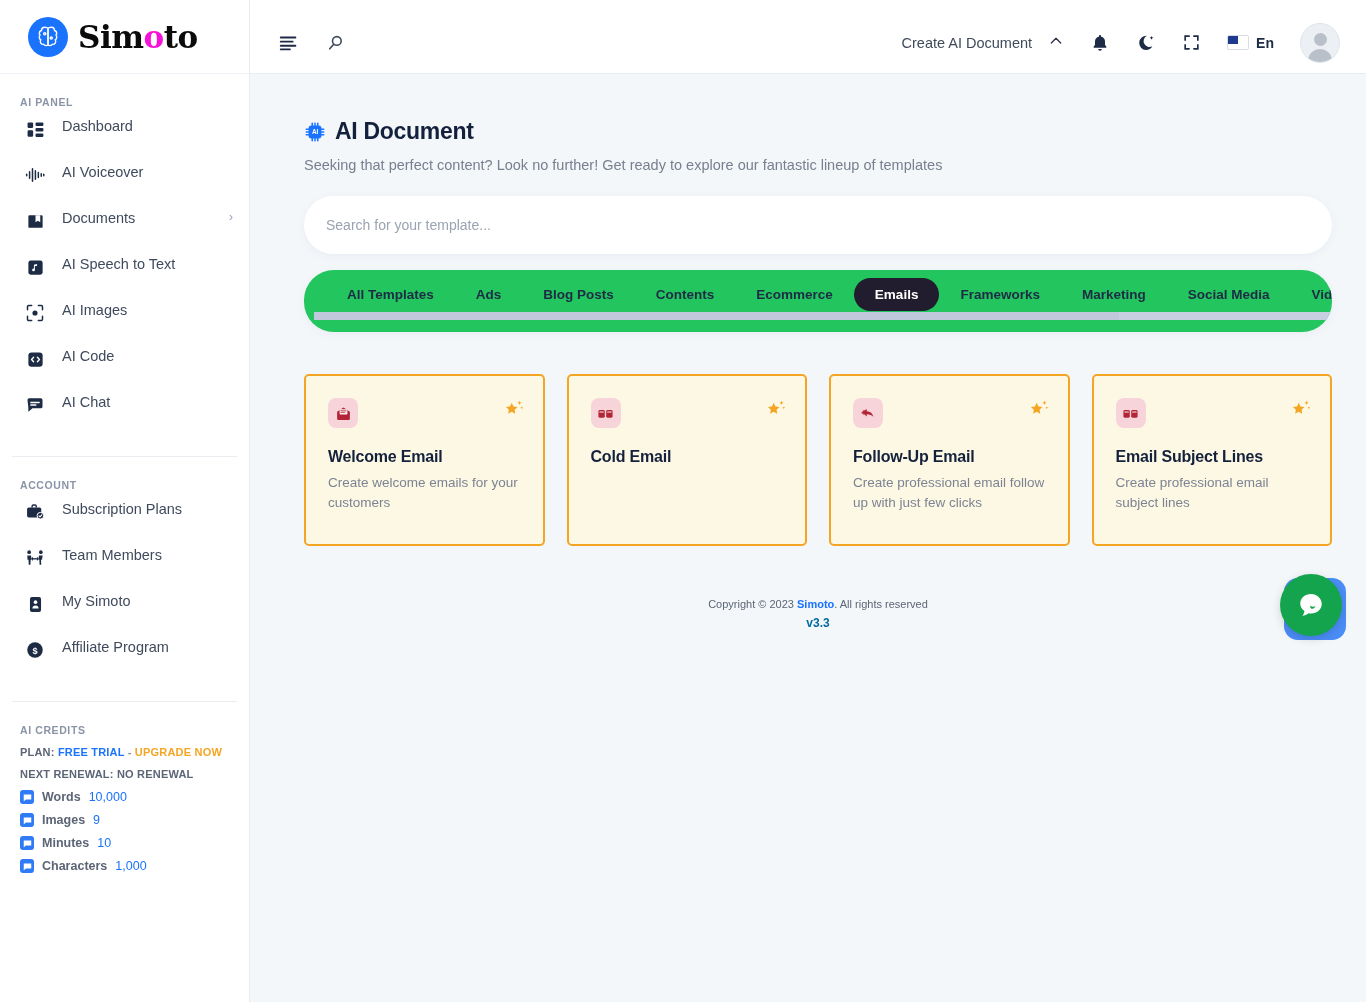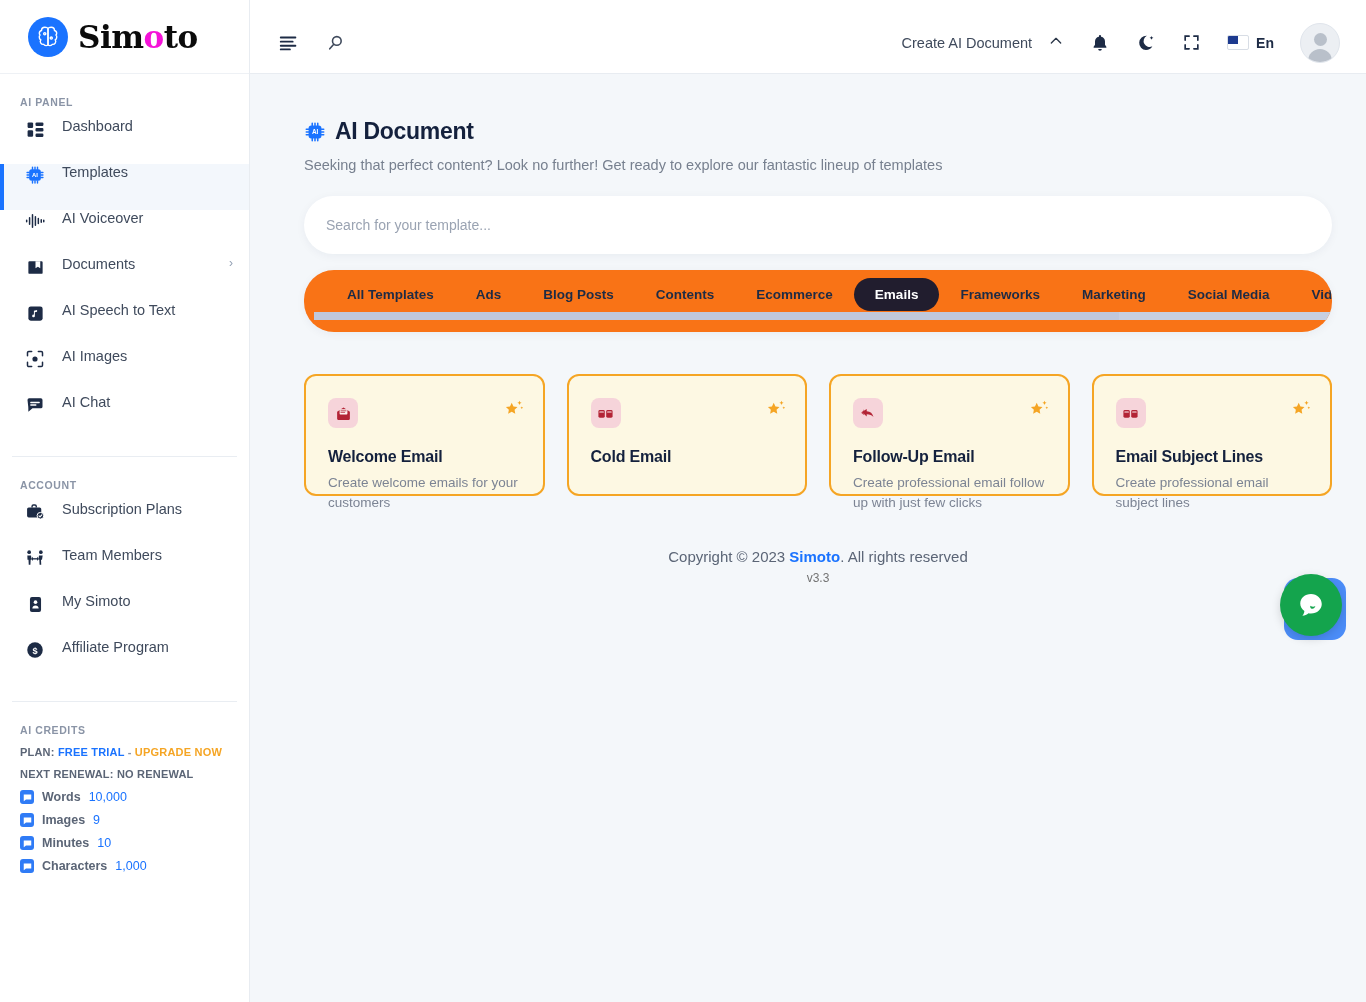--- a/index.html
+++ b/index.html
@@ -87,50 +87,50 @@
 
   .search-card {
     margin-top: 23px; height: 58px; background:#fff; border-radius:29px;
     box-shadow: 0 2px 10px rgba(25,45,80,.05);
     display:flex; align-items:center; padding: 0 22px;
   }
   .search-input { border:none; outline:none; width:100%; font-size:14px; color:#3f4a5c; font-family:"Liberation Sans",sans-serif; background:transparent;}
   .search-input::placeholder { color:#9aa3b2; }
 
   .tabs-card {
-    margin-top: 16px; background:#f97316; border-radius:30px; height: 62px;
+    margin-top: 16px; background:#22c55e; border-radius:30px; height: 62px;
     box-shadow: 0 2px 10px rgba(25,45,80,.05);
     position:relative; overflow:hidden; padding: 0 22px;
   }
   .tabs-row { display:flex; align-items:center; gap: 0px; height: 48px; }
   .tab {
     font-size:13.5px; font-weight:600; color:#1d2b45; padding: 9px 21px;
     border-radius: 18px; cursor:pointer; white-space:nowrap;
   }
   .tab.active { background:#211d2e; color:#ffffff; }
   .tab-scrollbar { position:absolute; left:10px; right:0; bottom:12px; height:8px; background:#c7cfe0; }
   .tab-scrollbar .thumb { position:absolute; left:0; top:0; height:8px; width:805px; background:#c0c8db; }
 
   .cards { display:flex; gap: 22px; margin-top: 42px; }
   .tcard {
-    width: 244px; height: 122px; background:#fdf8e3; border:2px solid #f5a524;
-    border-radius: 12px; padding: 22px 22px; position:relative; cursor:pointer;
+    width: 244px; height: 172px; background:#fdf8e3; border:2px solid #f5a524;
+    border-radius: 5px; padding: 22px 22px; position:relative; cursor:pointer;
   }
   .tcard-ico {
     width:30px;height:30px;border-radius:8px;background:#f6d4da;
     display:flex;align-items:center;justify-content:center;color:#b32436;
   }
   .sparkle { position:absolute; right:18px; top:22px; }
   .tcard-title { font-size:16px; font-weight:800; color:#14213d; margin-top:20px; letter-spacing:-0.2px;}
   .tcard-desc { font-size:13.5px; color:#7c8494; line-height:20px; margin-top:7px; }
 
   .footer { text-align:center; margin-top: 52px; }
-  .footer-line { font-size:15px; color:#5b6576; }
+  .footer-line { font-size:11px; color:#5b6576; }
   .footer-line .bm { color:#1a73ff; font-weight:800; }
-  .footer-ver { font-size:12px; color:#737373; font-weight:400; margin-top:6px; }
+  .footer-ver { font-size:12px; color:#0369a1; font-weight:700; margin-top:6px; }
 
   .chat-fab {
     position:absolute; right:24px; bottom:366px;
     width:62px;height:62px;border-radius:50%;
     background:#14a44d; display:flex;align-items:center;justify-content:center;
     cursor:pointer; box-shadow:0 3px 10px rgba(0,0,0,.15); z-index: 5;
   }
   .chat-fab-shadow {
     position:absolute; right:20px; bottom:362px; width:62px;height:62px;border-radius:14px;
     background:#4b8df8; z-index:4;
@@ -163,32 +163,20 @@
             <rect x="2" y="3" width="7" height="7" rx="1.5"></rect>
             <rect x="2" y="13" width="7" height="8" rx="1.5"></rect>
             <rect x="12" y="3" width="10" height="4.5" rx="1.5"></rect>
             <rect x="12" y="10" width="10" height="4.5" rx="1.5"></rect>
             <rect x="12" y="17" width="10" height="4.5" rx="1.5"></rect>
           </svg>
       </span>
       <span>Dashboard</span>
     </div>
 
-    <div class="nav-item active">
-      <span class="ico">
-        <svg width="20" height="20" viewBox="0 0 24 24">
-            <rect x="5" y="5" width="14" height="14" rx="3" fill="#1a73ff"></rect>
-            <g stroke="#1a73ff" stroke-width="1.7" stroke-linecap="round">
-              <path d="M9 2.5v2.5M12 2.5v2.5M15 2.5v2.5M9 19v2.5M12 19v2.5M15 19v2.5M2.5 9H5M2.5 12H5M2.5 15H5M19 9h2.5M19 12h2.5M19 15h2.5"></path>
-            </g>
-            <text x="12" y="14.6" font-size="7" font-weight="700" fill="#ffffff" text-anchor="middle" font-family="Liberation Sans">AI</text>
-          </svg>
-      </span>
-      <span>Templates</span>
-    </div>
 
     <div class="nav-item">
       <span class="ico">
         <svg width="20" height="20" viewBox="0 0 24 24" stroke="#1d2b45" stroke-width="1.8" stroke-linecap="round">
             <path d="M2 11v2M5.5 8v8M9 4.5v15M12.5 7v10M16 9v6M19.5 10.5v3M22.5 11v2"></path>
           </svg>
       </span>
       <span>AI Voiceover</span>
     </div>
 
@@ -216,20 +204,29 @@
     <div class="nav-item">
       <span class="ico">
         <svg width="20" height="20" viewBox="0 0 24 24" fill="none" stroke="#1d2b45" stroke-width="1.8" stroke-linecap="round">
             <path d="M3 8V4.5A1.5 1.5 0 0 1 4.5 3H8M16 3h3.5A1.5 1.5 0 0 1 21 4.5V8M21 16v3.5a1.5 1.5 0 0 1-1.5 1.5H16M8 21H4.5A1.5 1.5 0 0 1 3 19.5V16"></path>
             <circle cx="12" cy="12" r="3.1" fill="#1d2b45" stroke="none"></circle>
           </svg>
       </span>
       <span>AI Images</span>
     </div>
 
+    <div class="nav-item">
+      <span class="ico">
+        <svg width="19" height="19" viewBox="0 0 24 24">
+            <rect x="3" y="3" width="18" height="18" rx="4" fill="#1d2b45"></rect>
+            <path d="M9.6 9.2L7 12l2.6 2.8M14.4 9.2L17 12l-2.6 2.8" stroke="#ffffff" stroke-width="1.7" fill="none" stroke-linecap="round" stroke-linejoin="round"></path>
+          </svg>
+      </span>
+      <span>AI Code</span>
+    </div>
 
     <div class="nav-item">
       <span class="ico">
         <svg width="20" height="20" viewBox="0 0 24 24">
             <path d="M3 6a2 2 0 0 1 2-2h14a2 2 0 0 1 2 2v8a2 2 0 0 1-2 2H9l-5 4v-4a1 1 0 0 1 0-1z" fill="#1d2b45"></path>
             <path d="M7 9h10M7 12h6" stroke="#ffffff" stroke-width="1.6" stroke-linecap="round"></path>
           </svg>
       </span>
       <span>AI Chat</span>
     </div>

